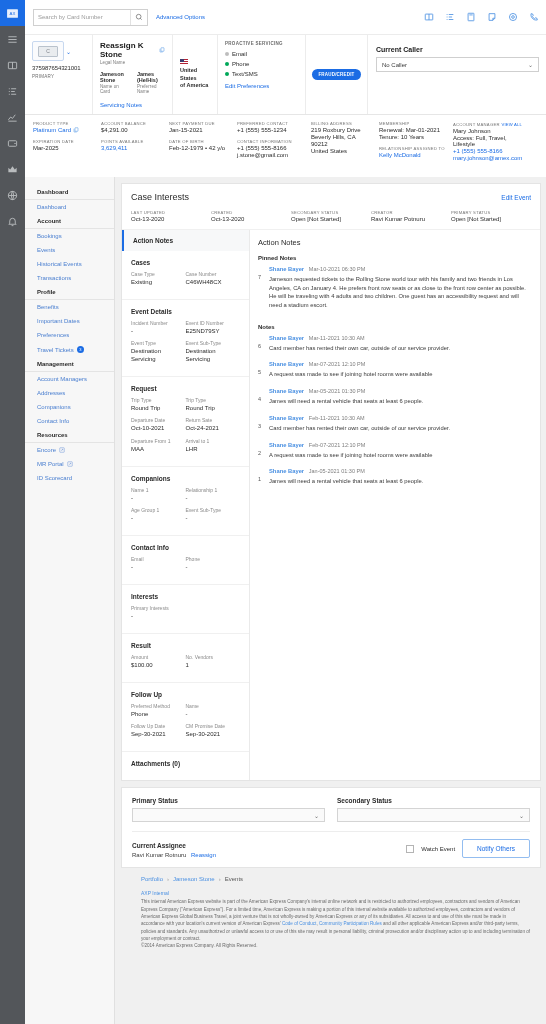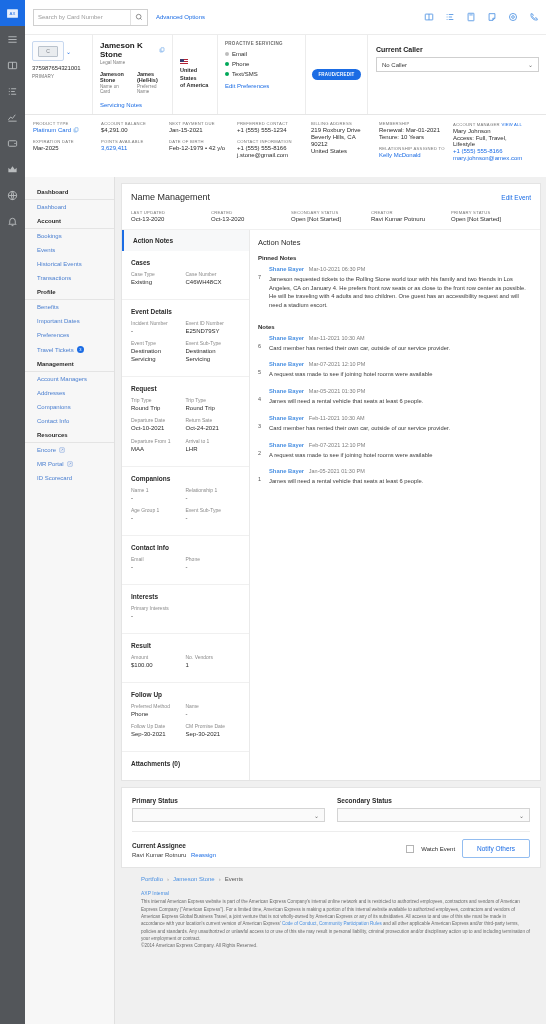--- a/index.html
+++ b/index.html
@@ -336,21 +336,21 @@
               <div class="inner">C</div>
             </div>
           <span class="cv-chev">⌄</span>
         </div>
         <div class="cardnum">375987654321001</div>
         <div class="primary-lbl">PRIMARY</div>
       </div>
 
       <div class="cb-seg seg-name">
         <div class="bigname">
-          <span>Jameson K Stone</span>
+          <span>Reassign K Stone</span>
           <span class="copy-ico">
             <svg viewBox="0 0 24 24" stroke="currentColor" stroke-width="2" fill="none">
                 <rect x="8" y="3" width="12" height="14" rx="1"></rect>
                 <path d="M4 7v13h11"></path>
               </svg>
           </span>
         </div>
         <div class="sublbl">Legal Name</div>
         <div class="name-row">
           <div>
@@ -512,21 +512,21 @@
           </span>
         </div>
         <div class="nv-item">ID Scorecard</div>
       </div>
 
       <div class="mainpanel">
 
         <div class="panel">
           <div class="case-head">
             <div class="case-title-row">
-              <div class="case-title">Name Management</div>
+              <div class="case-title">Case Interests</div>
               <div class="edit-event">Edit Event</div>
             </div>
             <div class="case-meta">
               <div class="cm-col">
                 <div class="cm-l">LAST UPDATED</div>
                 <div class="cm-v">Oct-13-2020</div>
               </div>
               <div class="cm-col">
                 <div class="cm-l">CREATED</div>
                 <div class="cm-v">Oct-13-2020</div>

